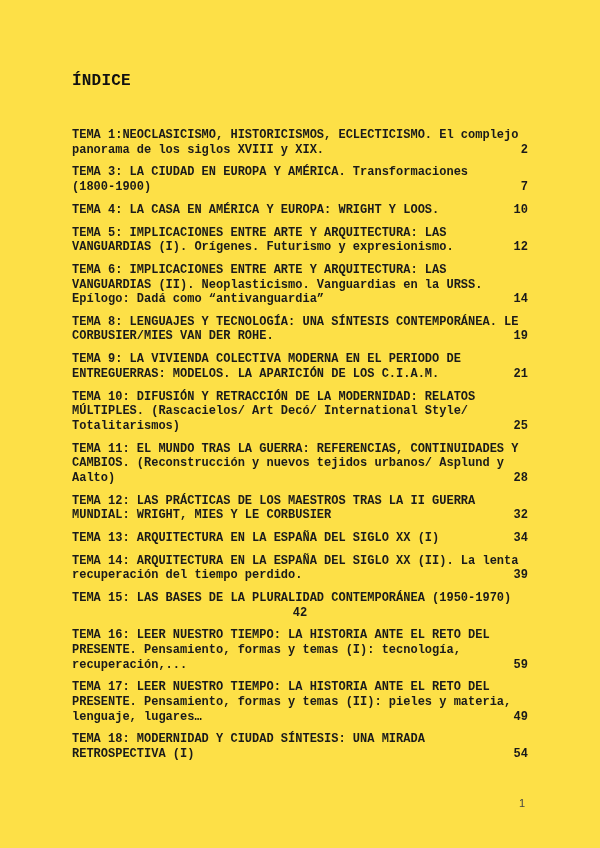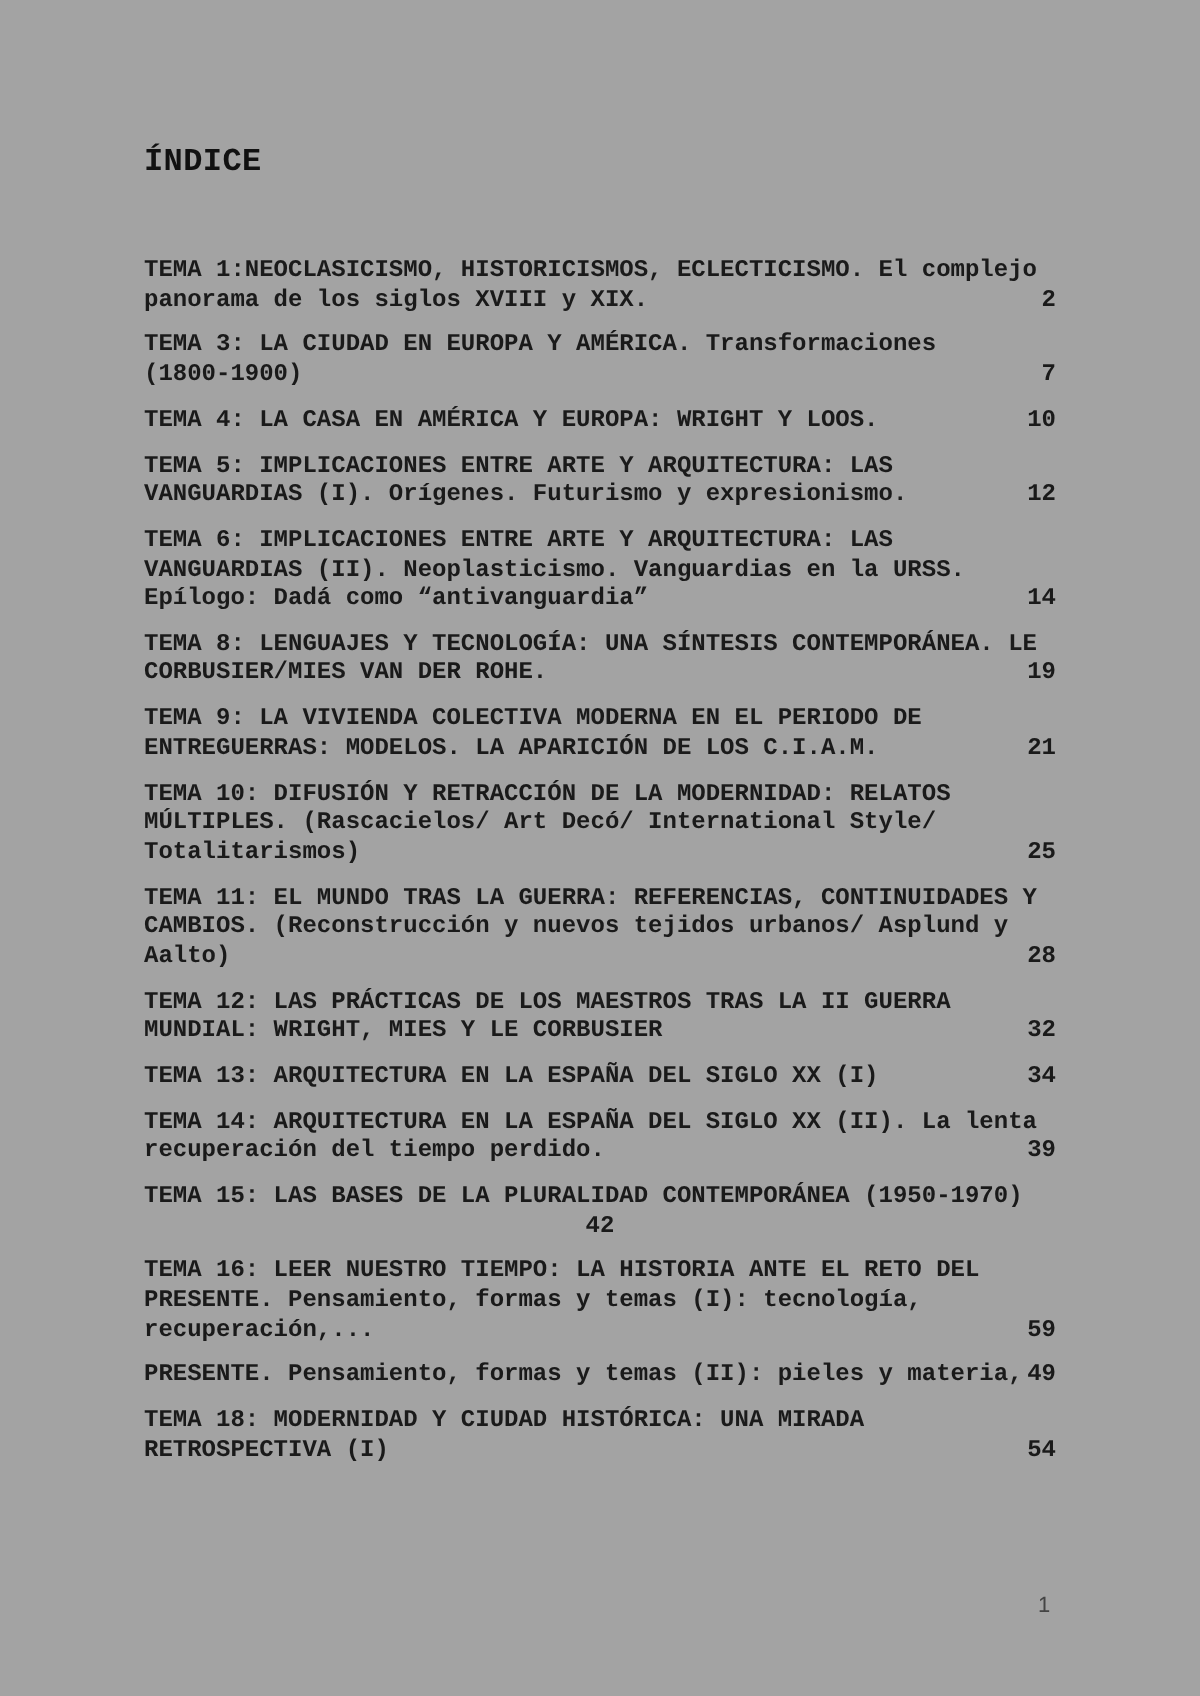--- a/index.html
+++ b/index.html
@@ -1,17 +1,17 @@
 <!DOCTYPE html>
 <html><head>
 <meta charset="utf-8">
 <style>
   html, body { margin:0; padding:0; background:#ffffff; }
   body { width:600px; height:848px; position:relative; overflow:hidden; }
-  .page { position:absolute; left:0; top:0; width:600px; height:848px; background:#a3a3a3; }
+  .page { position:absolute; left:0; top:0; width:600px; height:848px; background:#fde047; }
   .title {
     position:absolute; left:72px; top:72px;
     font-family:"Liberation Mono", monospace; font-weight:bold;
     font-size:16px; color:#111; letter-spacing:0.2px;
   }
   .toc { position:absolute; left:72px; top:128px; width:456px; }
   .entry {
     position:relative;
     font-family:"Liberation Mono", monospace; font-weight:bold;
     font-size:12px; line-height:14.6px; color:#1a1a1a;
@@ -100,24 +100,26 @@
         <span class="line">TEMA 15: LAS BASES DE LA PLURALIDAD CONTEMPORÁNEA (1950-1970)</span>
         <span class="pg">42</span>
       </div>
       <div class="entry">
         <span class="line">TEMA 16: LEER NUESTRO TIEMPO: LA HISTORIA ANTE EL RETO DEL</span>
         <span class="line">PRESENTE. Pensamiento, formas y temas (I): tecnología,</span>
         <span class="line">recuperación,...</span>
         <span class="pg">59</span>
       </div>
       <div class="entry">
+        <span class="line">TEMA 17: LEER NUESTRO TIEMPO: LA HISTORIA ANTE EL RETO DEL</span>
         <span class="line">PRESENTE. Pensamiento, formas y temas (II): pieles y materia,</span>
+        <span class="line">lenguaje, lugares…</span>
         <span class="pg">49</span>
       </div>
       <div class="entry">
-        <span class="line">TEMA 18: MODERNIDAD Y CIUDAD HISTÓRICA: UNA MIRADA</span>
+        <span class="line">TEMA 18: MODERNIDAD Y CIUDAD SÍNTESIS: UNA MIRADA</span>
         <span class="line">RETROSPECTIVA (I)</span>
         <span class="pg">54</span>
       </div>
     </div>
 
   <div class="footer-num">1</div>
 </div>
 
 </body></html>

